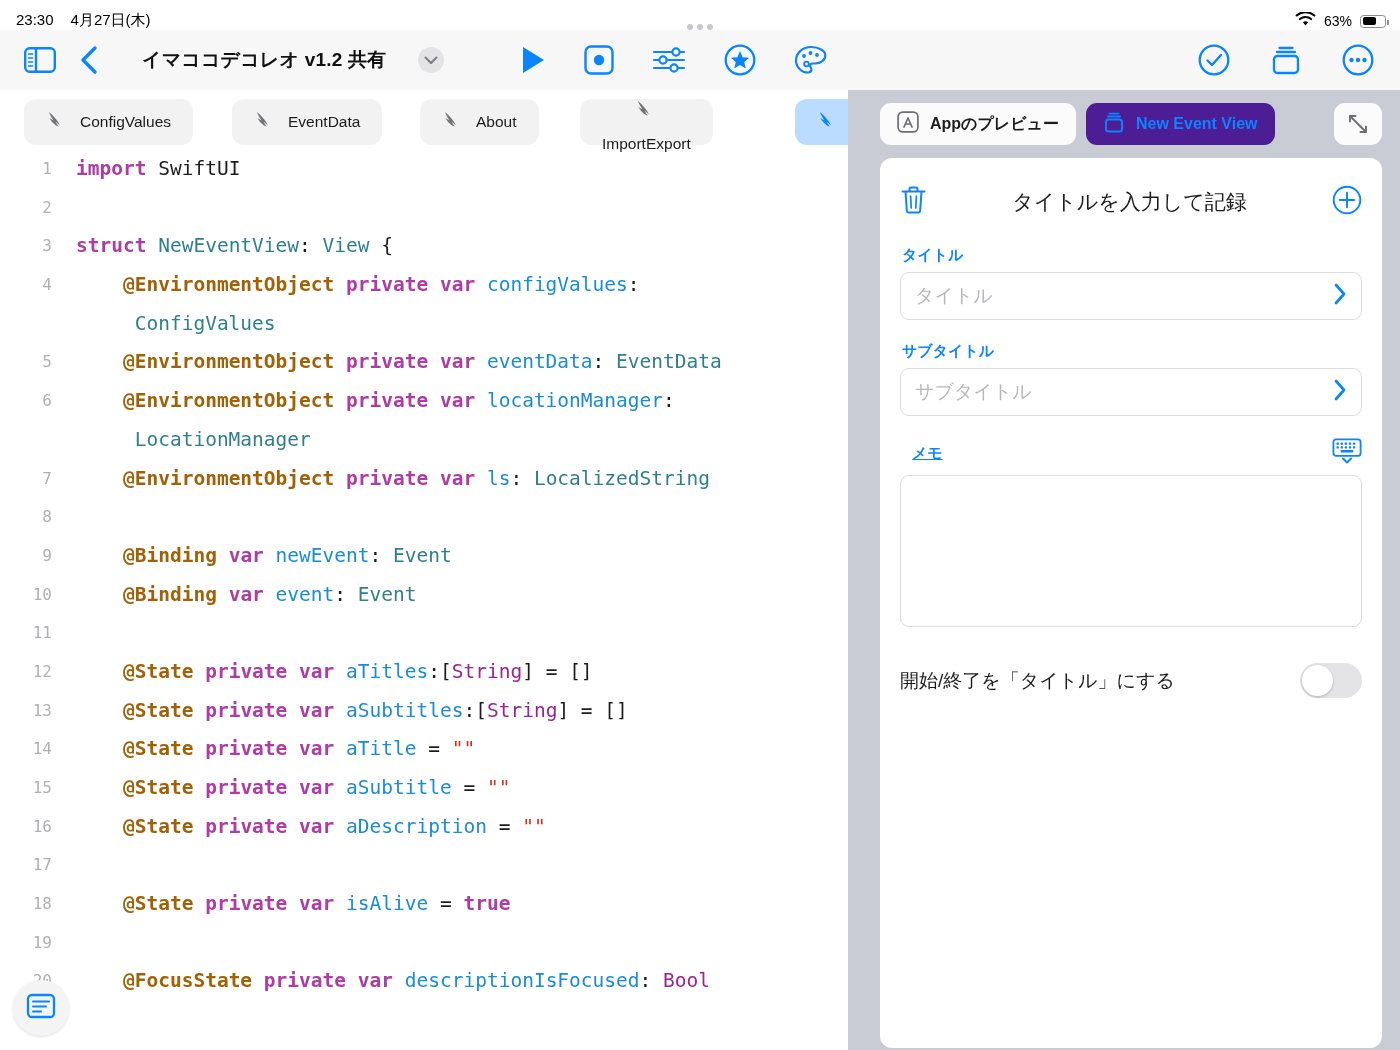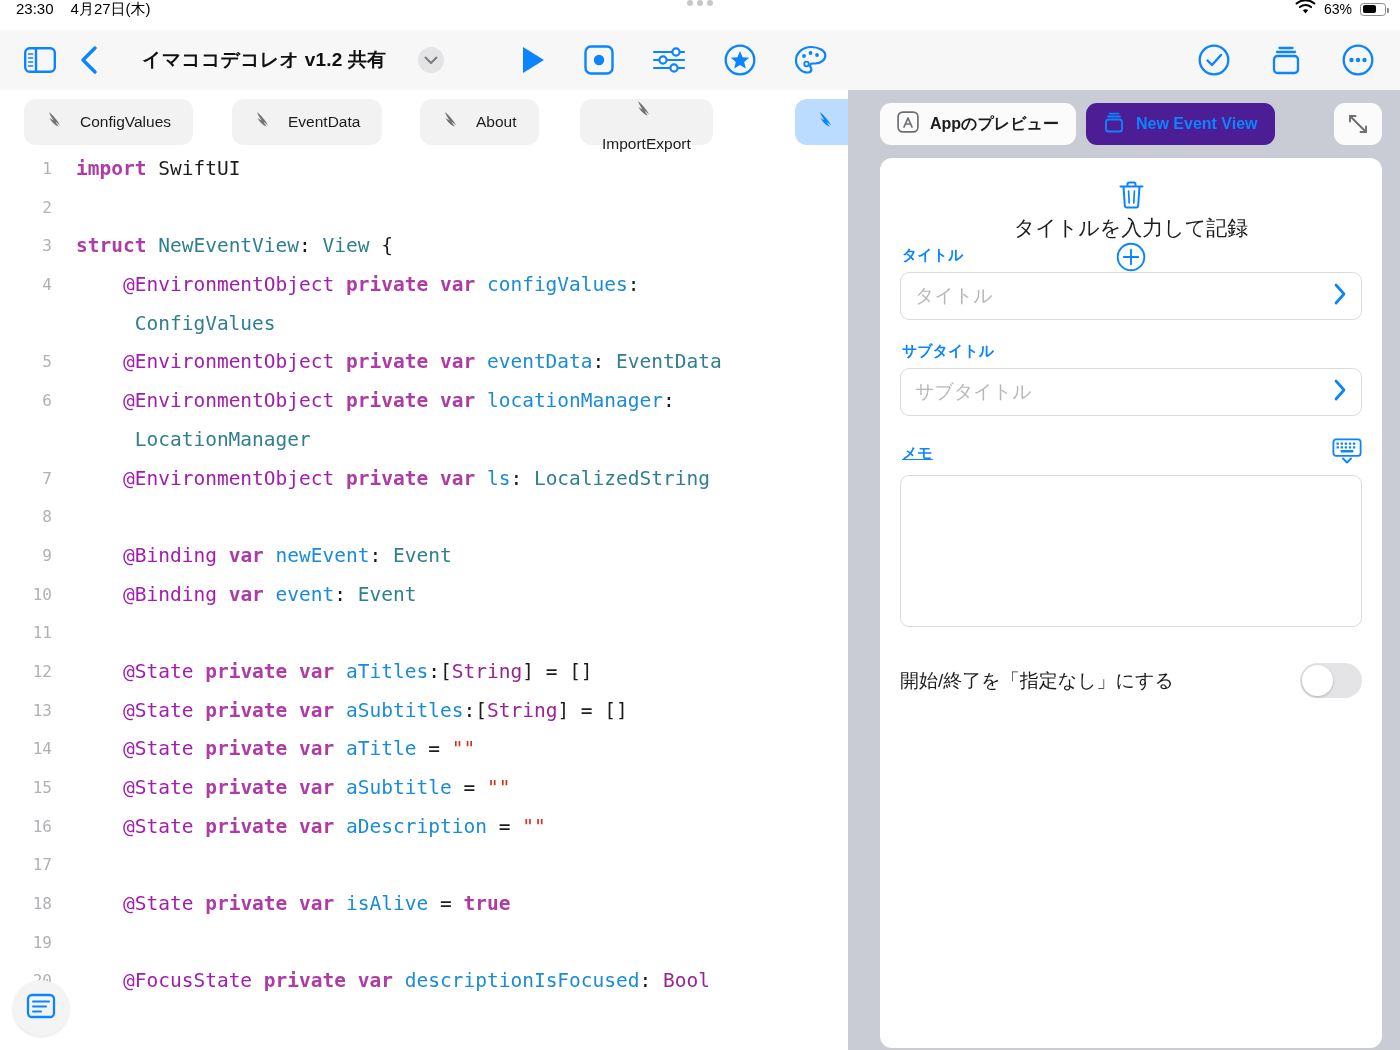--- a/index.html
+++ b/index.html
@@ -7,21 +7,21 @@
     width: 1400px; height: 1050px;
     font-family: "Liberation Sans", "DejaVu Sans", sans-serif;
     background: #ffffff;
     overflow: hidden;
   }
   .screen { position: relative; width: 1400px; height: 1050px; background: #fff; }
 
   
   .statusbar {
     position: absolute; top: 0; left: 0; width: 1400px; height: 30px;
-    display: flex; align-items: flex-start; background: #ffffff;
+    display: flex; align-items: flex-end; background: #ffffff;
   }
   .sb-left { display: flex; align-items: baseline; gap: 17px; padding-left: 16px; font-size: 15px; color: #000; font-weight: 500;}
   .sb-mid { position: absolute; left: 50%; transform: translateX(-50%); display:flex; gap:4px; align-items:center; }
   .sb-dot { width: 6px; height: 6px; border-radius: 50%; background: #c7c7cc; }
   .sb-right { position: absolute; right: 14px; display: flex; align-items: center; gap: 8px; font-size: 14px; color: #000; font-weight: 500;}
   .batt { position: relative; width: 26px; height: 13px; border: 1.3px solid #8b8b90; border-radius: 3.5px; }
   .batt .fill { position: absolute; left: 1.5px; top: 1.5px; bottom: 1.5px; width: 58%; background: #000; border-radius: 2px; }
   .batt .cap { position: absolute; right: -3.5px; top: 4px; width: 2px; height: 5px; background: #8b8b90; border-radius: 0 1px 1px 0; }
 
   
@@ -59,21 +59,21 @@
     font-size: 19.5px; line-height: 38.7px; white-space: pre;
   }
   .cline { position: relative; height: 38.7px; }
   .lnum {
     position: absolute; left: 0; width: 52px; text-align: right;
     color: #b0b0b5; font-size: 16px; font-family: "DejaVu Sans Mono", monospace;
     line-height: 38.7px;
   }
   .ctext { position: absolute; left: 76px; line-height: 38.7px; color: #1c1c1e; }
   .k  { color: #ad3da4; font-weight: 700; }      
-  .at { color: #a21caf; font-weight: 400; }      
+  .at { color: #a16207; font-weight: 700; }      
   .ty { color: #2f7f8f; }                        
   .bt { color: #9b2393; }                        
   .id { color: #1a8bd8; }                        
   .st { color: #d12f1b; }                        
   .pl { color: #1c1c1e; }                        
 
   .vscroll {
     position: absolute; right: 4px; top: 415px; width: 7px; height: 70px;
     background: #fdfdfd; border: 1px solid #d4d4d8; border-radius: 4px;
   }
@@ -98,32 +98,32 @@
   }
   .pv-tab.active { background: #4c1d95; color: #0a84ff; }
   .pv-expand {
     margin-left: auto; width: 48px; height: 42px; border-radius: 11px;
     background: #fbfbfb; display: flex; align-items: center; justify-content: center;
   }
   .pv-canvas {
     margin-top: 10px; background: #ffffff; border-radius: 12px;
     height: 890px; padding: 22px 20px 0 20px; position: relative;
   }
-  .pv-header { display: flex; align-items: center; height: 44px; flex-direction: column; }
+  .pv-header { display: flex; align-items: center; height: 44px; }
   .pv-header .pv-title {
     flex: 1; text-align: center; font-size: 21px; color: #1c1c1e; font-weight: 400;
   }
   .fld-label { font-size: 15px; font-weight: 700; color: #0a84ff; margin: 22px 0 7px 2px; }
   .fld {
     height: 48px; border: 1px solid #dcdcdf; border-radius: 9px;
     display: flex; align-items: center; padding: 0 14px; background: #fff;
   }
   .fld .ph { flex: 1; font-size: 19px; color: #b7b7bb; }
   .memo-head { display: flex; align-items: center; margin: 22px 0 7px 0; }
-  .memo-head .fld-label { margin: 0 0 0 2px; text-decoration: underline; }
+  .memo-head .fld-label { margin: 0 0 0 12px; text-decoration: underline; }
   .memo-box { height: 152px; border: 1px solid #dcdcdf; border-radius: 9px; background: #fff; }
   .toggle-row { display: flex; align-items: center; margin-top: 36px; }
   .toggle-row .tr-label { flex: 1; font-size: 19px; color: #1c1c1e; }
   .switch {
     width: 62px; height: 35px; border-radius: 18px; background: #e4e4e7;
     position: relative; flex: none;
   }
   .switch .knob {
     position: absolute; left: 2px; top: 2px; width: 31px; height: 31px;
     border-radius: 50%; background: #fff; box-shadow: 0 1px 3px rgba(0,0,0,.22);
@@ -406,21 +406,21 @@
                 <rect x="20.9" y="8.3" width="2.4" height="2.2" rx=".6"></rect>
                 <rect x="8.6" y="12" width="12.8" height="2.4" rx=".7"></rect>
               </g>
               <path d="M11 20.5l4 4 4-4" stroke="#0a84ff" stroke-width="1.9" fill="none" stroke-linecap="round" stroke-linejoin="round"></path>
             </svg>
         </span>
       </div>
       <div class="memo-box"></div>
 
       <div class="toggle-row">
-        <span class="tr-label">開始/終了を「指定なし」にする</span>
+        <span class="tr-label">開始/終了を「タイトル」にする</span>
         <span class="switch">
           <span class="knob"></span>
         </span>
       </div>
 
     </div>
   </div>
 
 </div>
 

